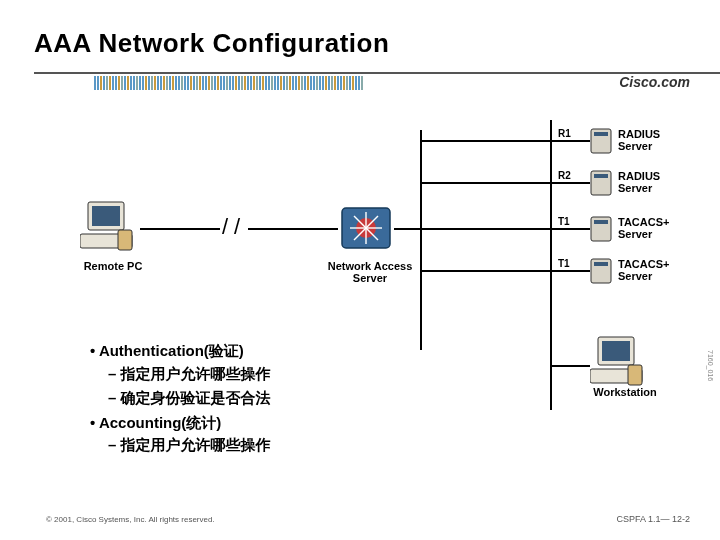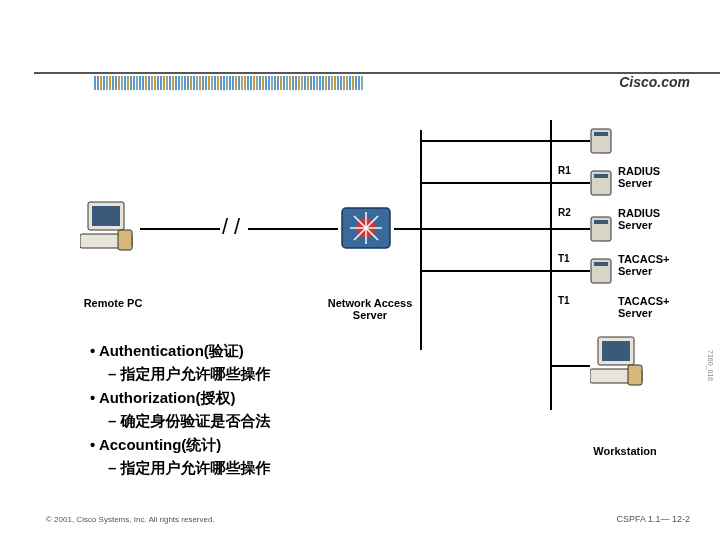--- a/index.html
+++ b/index.html
@@ -88,21 +88,20 @@
     position: absolute;
     font-size: 22px;
     color:#000;
   }
   .lbl {
     position: absolute;
     font-size: 11px;
     font-weight: bold;
     color:#000;
     text-align: center;
-    margin-top: 37px;
   }
   .lbl-small {
     font-size: 10px;
     font-weight: bold;
   }
 
   
   .bullets {
     position: absolute;
     left: 90px;
@@ -137,20 +136,21 @@
     font-size: 7px;
     color:#888;
     writing-mode: vertical-rl;
   }
 </style>
 </head>
 <body>
 
 <div class="slide">
 
+  <div class="title">AAA Network Configuration</div>
 
   <div class="rule-area">
     <div class="rule-line"></div>
     <div class="bars">
       <span></span>
         <span></span>
         <span></span>
         <span></span>
         <span></span>
         <span></span>
@@ -319,27 +319,26 @@
     <div class="lbl" style="left:618px;top:148px;white-space:pre-line;text-align:left">TACACS+
 Server</div>
 
     <div class="hline" style="left:550px;top:255px;width:40px"></div>
     <svg style="position:absolute;left:590px;top:225px" width="60" height="55" viewBox="0 0 60 55">
       <rect x="8" y="2" width="36" height="28" rx="2" fill="#e8e4d8" stroke="#333"></rect>
       <rect x="12" y="6" width="28" height="20" fill="#3a5a7a"></rect>
       <rect x="0" y="34" width="52" height="14" rx="2" fill="#e8e4d8" stroke="#333"></rect>
       <rect x="38" y="30" width="14" height="20" rx="2" fill="#d8b878" stroke="#333"></rect>
     </svg>
-    <div class="lbl" style="left:590px;top:298px;width:70px">Workstation</div>
+    <div class="lbl" style="left:590px;top:276px;width:70px">Workstation</div>
   </div>
 
   <div class="bullets">
     <p class="b1"><span class="dot">• </span><span>Authentication(验证)</span></p>
     <p class="b2"><span class="dash">– </span><span>指定用户允许哪些操作</span></p>
-    <p class="b1"><span class="dot">• </span><span>Authorization(授权)</span></p>
     <p class="b2"><span class="dash">– </span><span>确定身份验证是否合法</span></p>
     <p class="b1"><span class="dot">• </span><span>Accounting(统计)</span></p>
     <p class="b2"><span class="dash">– </span><span>指定用户允许哪些操作</span></p>
   </div>
 
   <div class="footer-left">© 2001, Cisco Systems, Inc. All rights reserved.</div>
   <div class="footer-right">CSPFA 1.1— 12-2</div>
   <div class="sidetxt">7160_016</div>
 </div>
 

